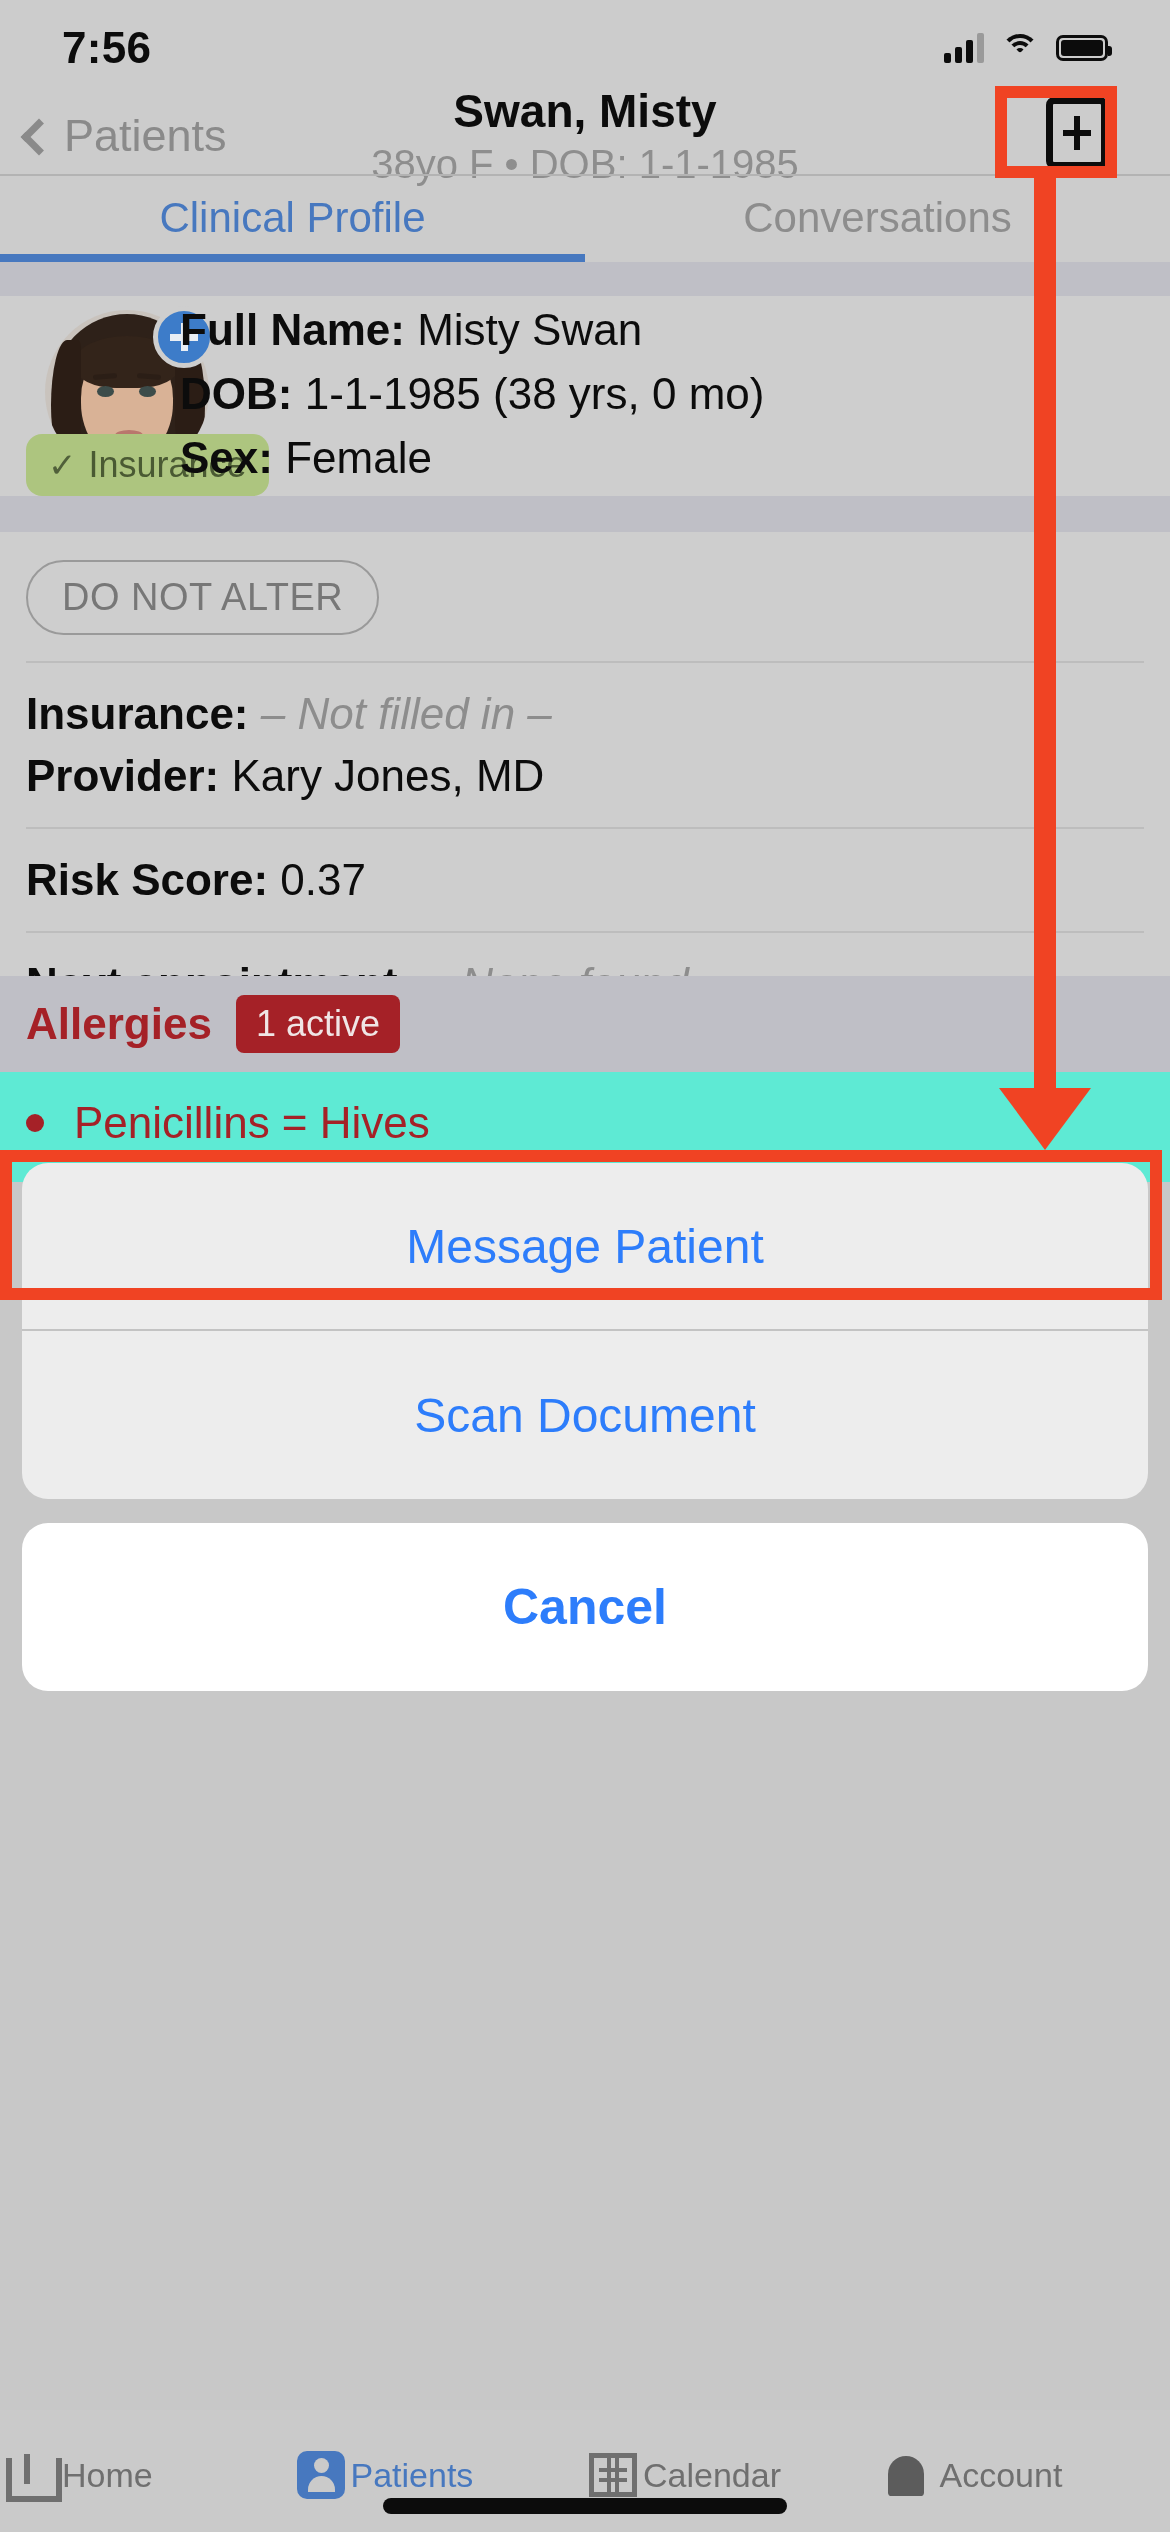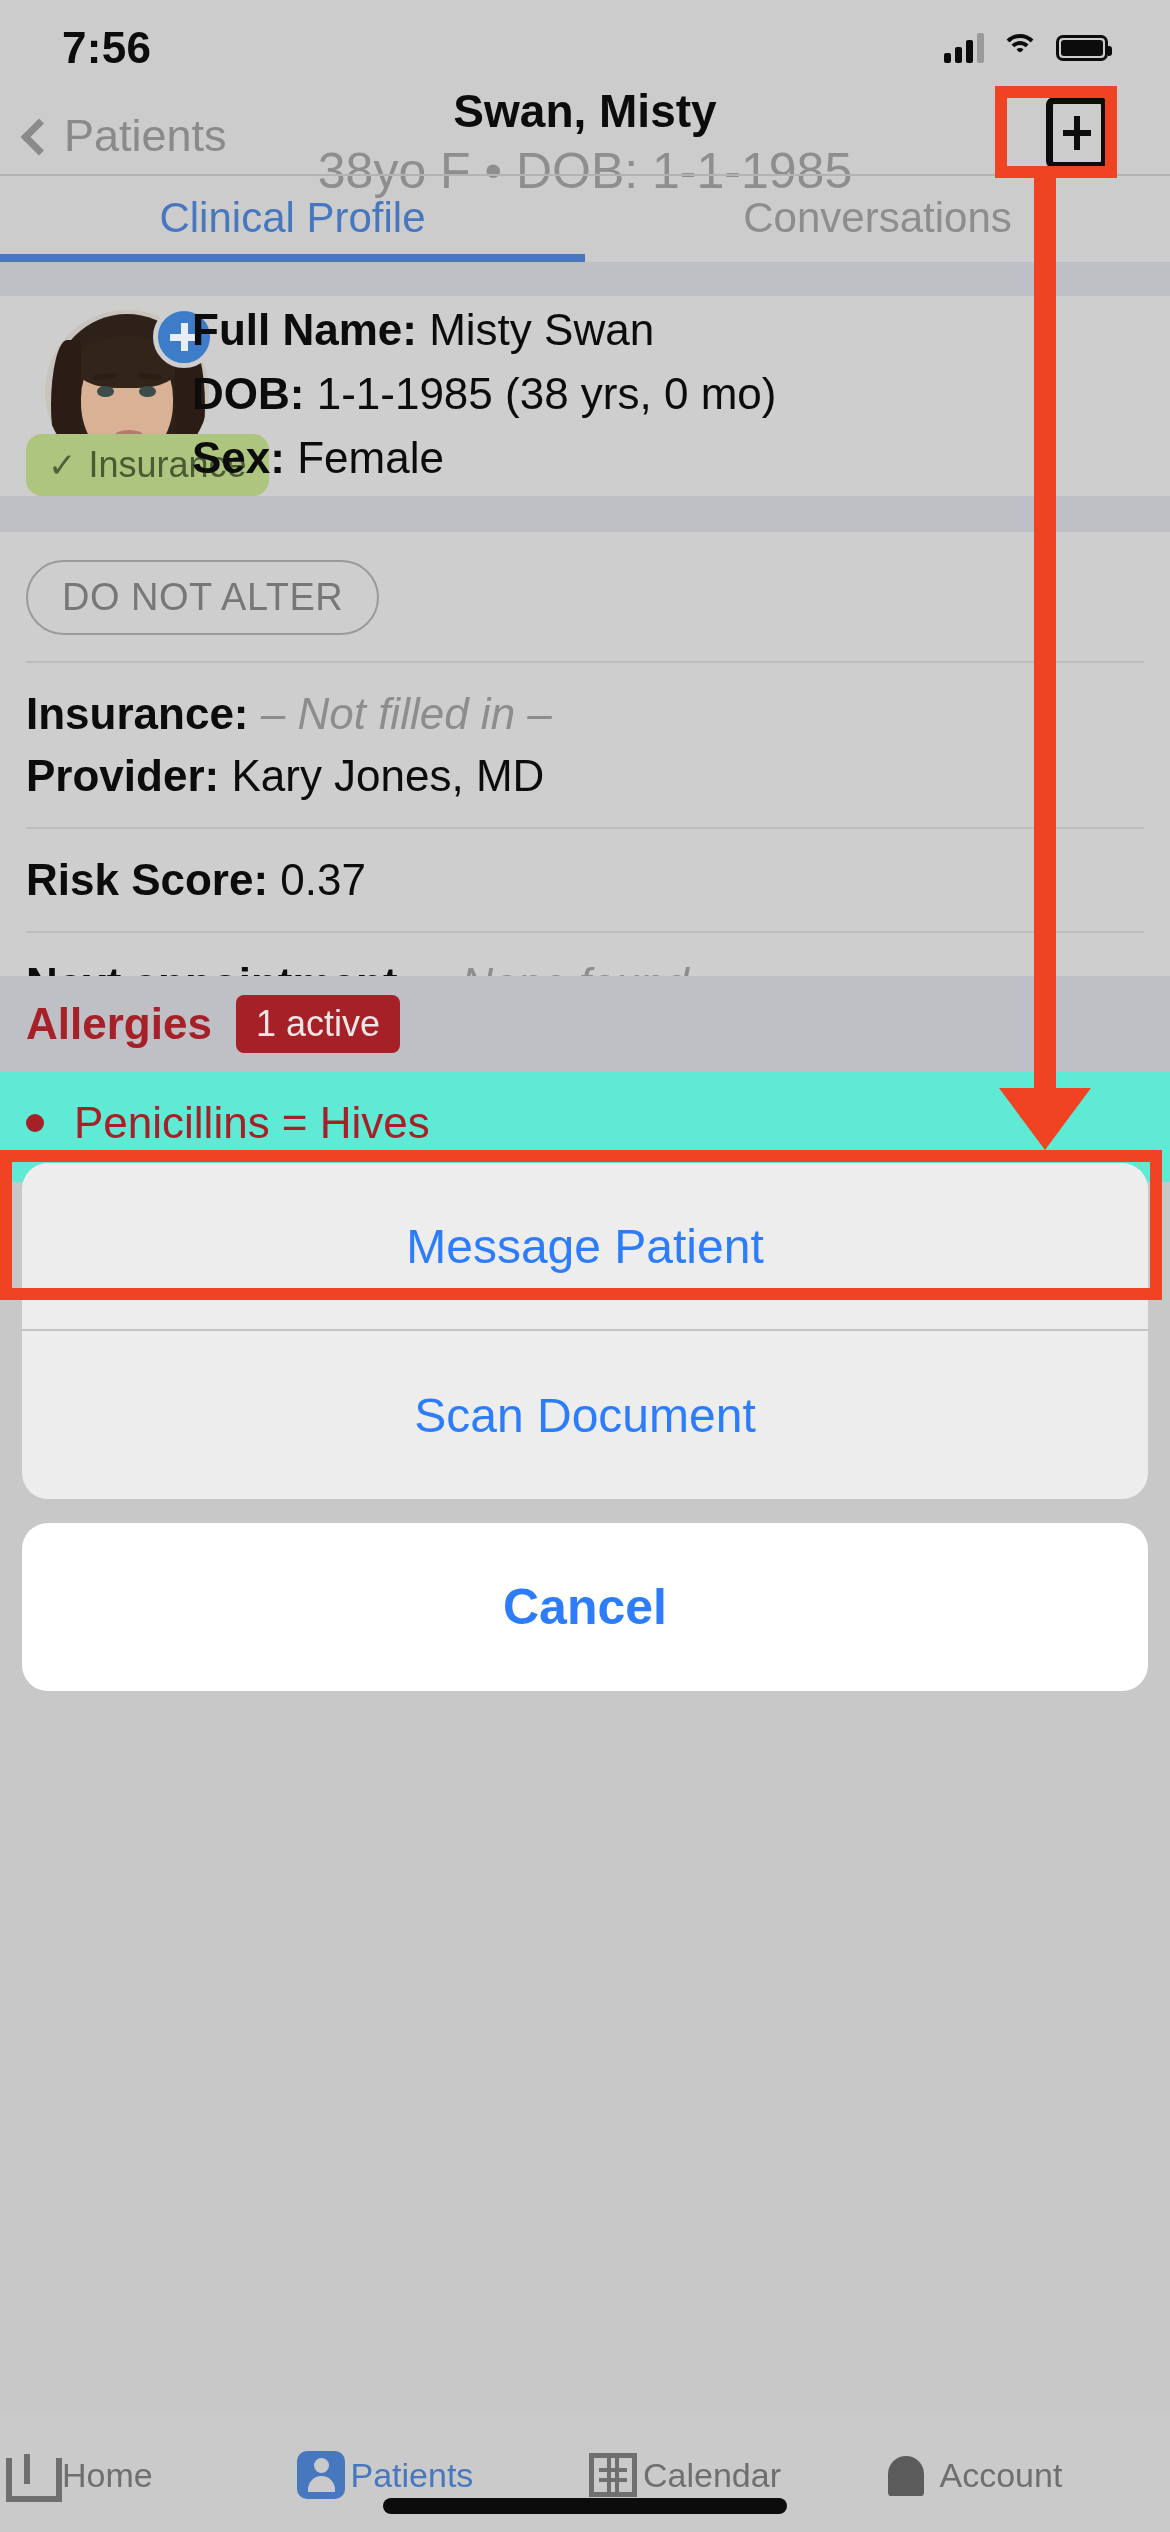--- a/index.html
+++ b/index.html
@@ -48,21 +48,21 @@
     position:absolute; left:26px; top:14px; display:flex; align-items:center;
     gap:12px; color:#8a8a8a;
   }
   .chev{ width:26px; height:26px; border-left:7px solid #8a8a8a;
          border-bottom:7px solid #8a8a8a; transform:rotate(45deg);
          margin-top:2px; }
   .back-label{ font-size:45px; color:#8a8a8a; }
   .nav-title{ position:absolute; left:0; right:0; top:-12px; text-align:center;
               font-size:46px; font-weight:bold; color:#0c0c0c; }
   .nav-sub{ position:absolute; left:0; right:0; top:46px; text-align:center;
-            font-size:50px; color:#8e8e8e; }
+            font-size:40px; color:#8e8e8e; }
   .add-btn{
     position:absolute; right:62px; top:-2px;
     width:62px; height:78px; display:flex; align-items:center; justify-content:center;
   }
   .add-sq{ width:62px; height:72px; border:7px solid #0c0c0c; border-radius:8px;
            position:relative; }
   .add-sq:before,.add-sq:after{ content:""; position:absolute; background:#0c0c0c; }
   .add-sq:before{ left:50%; top:12px; bottom:12px; width:6px; margin-left:-3px; }
   .add-sq:after{ top:50%; left:10px; right:10px; height:6px; margin-top:-3px; }
 
@@ -116,21 +116,21 @@
   .plus-badge:before{ width:28px; height:7px; }
   .plus-badge:after{ width:7px; height:28px; }
 
   .passport{
     position:absolute; left:26px; top:330px;
     background:#adc57f; color:#4a5a33; border-radius:16px;
     padding:10px 22px; font-size:36px; display:flex; align-items:center; gap:12px;
   }
   .check{ font-size:34px; color:#50603a; }
 
-  .pdetails{ position:absolute; left:192px; top:190px; }
+  .pdetails{ position:absolute; left:180px; top:190px; }
   .pline{ font-size:44px; color:#0c0c0c; margin-bottom:14px; white-space:nowrap; }
   .pline b{ font-weight:bold; }
   .phone-link{ color:#4f87d8; }
 
   
   .infocard{ position:absolute; left:0; width:1170px; background:#cecece; }
   .dna-pill{
     display:inline-block; border:2px solid #9a9a9a; border-radius:40px;
     padding:14px 34px; font-size:38px; color:#777777; letter-spacing:.5px;
   }

